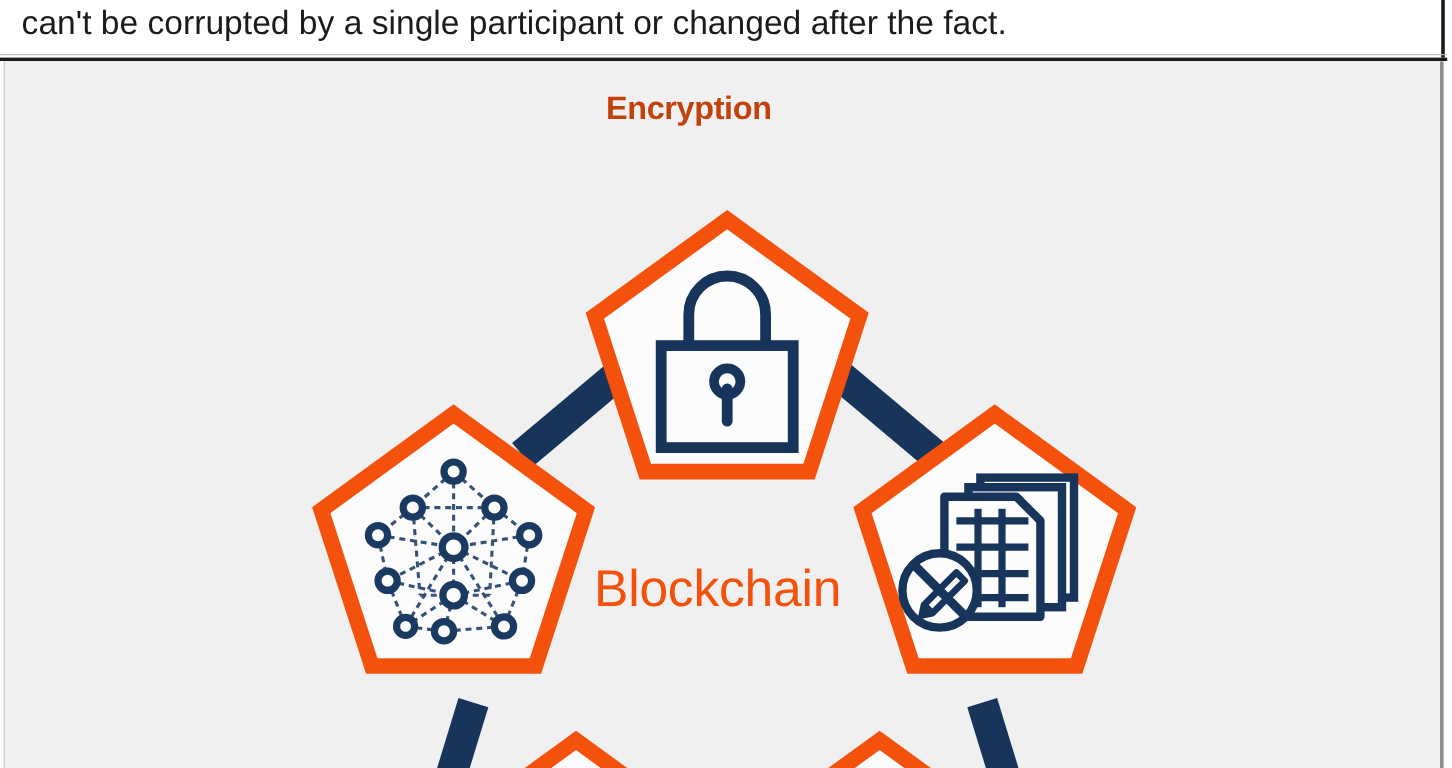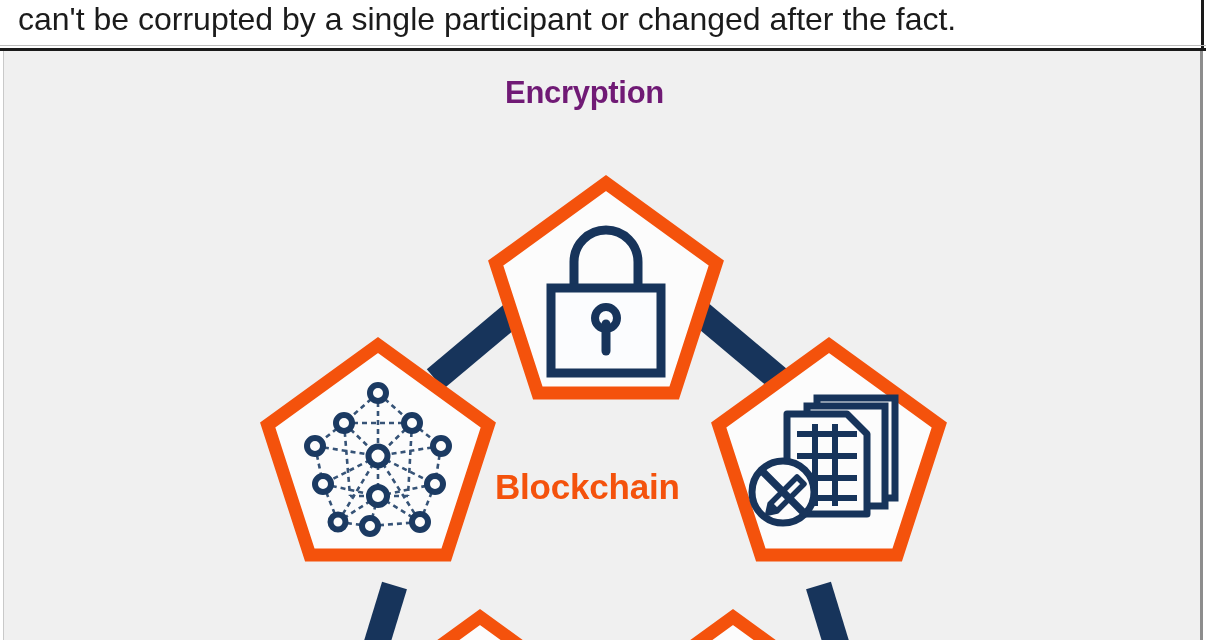--- a/index.html
+++ b/index.html
@@ -31,21 +31,21 @@
     height: 48px;
     background: #ffffff;
     border-right: 3px solid #1a1a1a;
     box-sizing: border-box;
     overflow: hidden;
   }
   .caption-text {
     position: absolute;
     left: 18px;
     top: 2px;
-    font-size: 32px;
+    font-size: 28px;
     line-height: 34px;
     color: #1b1b1b;
     white-space: nowrap;
     font-family: "Liberation Sans", sans-serif;
   }
   .caption-rule {
     position: absolute;
     left: 0;
     top: 48px;
     width: 1206px;
@@ -97,38 +97,38 @@
     position: absolute;
     left: 0;
     top: 0;
     width: 1210px;
     height: 589px;
   }
 
   
   .node-label {
     position: absolute;
-    color: #701a75;
+    color: #c2410c;
     font-weight: bold;
-    font-size: 31px;
+    font-size: 27px;
     white-space: nowrap;
     font-family: "Liberation Sans", sans-serif;
     letter-spacing: -0.3px;
   }
   .label-encryption { left: 505px; top: 24px; }
   .label-distribution { left: 78px; top: 258px; }
   .label-immutability { left: 920px; top: 258px; }
 
   .center-label {
     position: absolute;
     left: 495px;
     top: 416px;
     color: #f4520c;
-    font-weight: bold;
-    font-size: 35px;
+    font-weight: normal;
+    font-size: 43px;
     white-space: nowrap;
     font-family: "Liberation Sans", sans-serif;
     letter-spacing: -0.2px;
   }
 </style>
 </head>
 <body>
 
 <div id="page">
 

